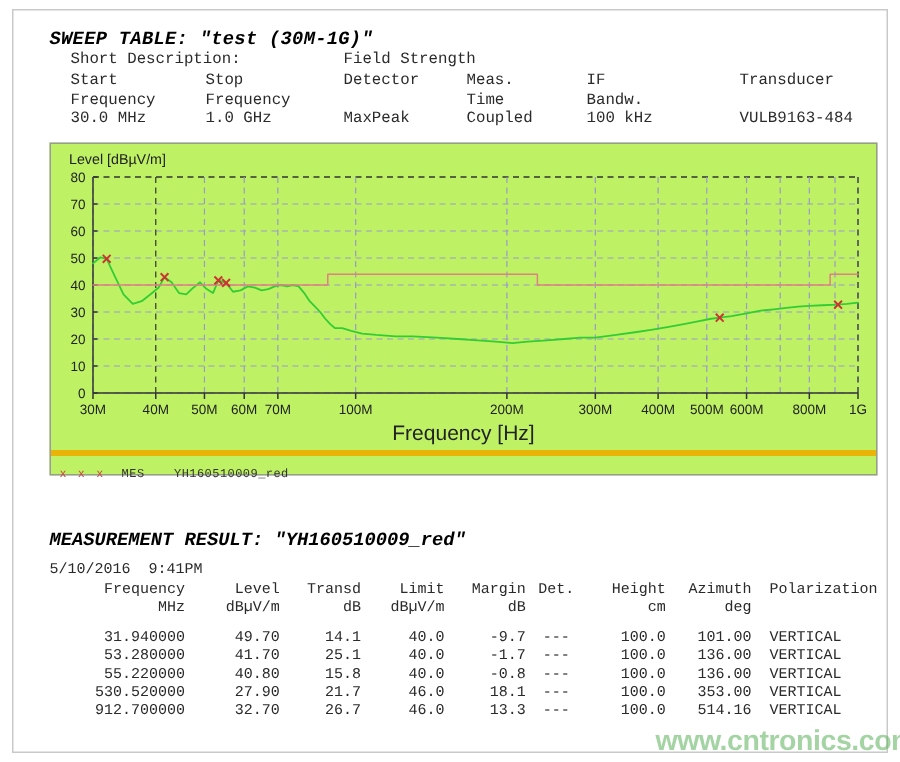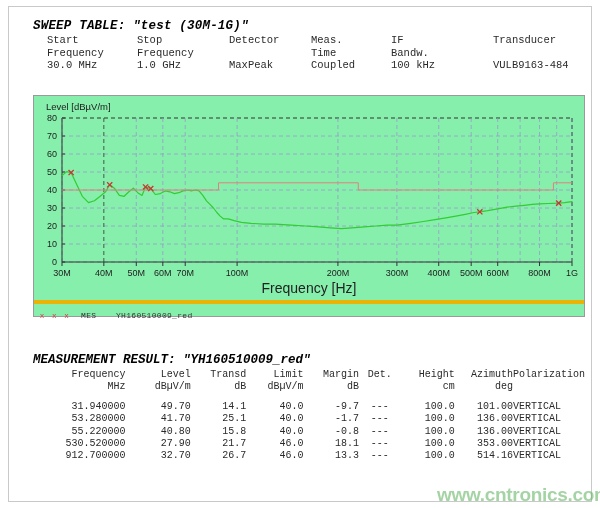--- a/index.html
+++ b/index.html
@@ -75,21 +75,21 @@
   .sd-value { position: absolute; left: 196px; top: 0; }
 
   
   #chart-box {
     position: absolute;
     left: 24px;
     top: 88px;
     width: 552px;
     height: 222px;
     border: 1px solid #9a9a9a;
-    background: #86efac;
+    background: #bef264;
     box-sizing: border-box;
   }
   #chart-ylabel {
     position: absolute;
     left: 12px;
     top: 5px;
     font-family: "Liberation Sans", sans-serif;
     font-size: 9.5px;
     color: #222;
     white-space: nowrap;
@@ -172,20 +172,21 @@
     white-space: pre;
   }
   table.meas-table td {
     text-align: right;
     line-height: 12.4px;
     white-space: pre;
     padding: 0;
   }
   table.meas-table th.pol, table.meas-table td.pol {
     text-align: left;
+    padding-left: 12px;
   }
   table.meas-table th.det, table.meas-table td.det {
     text-align: center;
   }
   .col-freq { width: 100px; }
   .col-level { width: 72px; }
   .col-transd { width: 60px; }
   .col-limit { width: 62px; }
   .col-margin { width: 60px; }
   .col-det { width: 46px; }
@@ -208,20 +209,24 @@
   }
 </style>
 </head>
 <body>
 
 <div id="page-frame">
 
   <div id="sweep-header">
     <div class="sweep-title">SWEEP TABLE: "test (30M-1G)"</div>
 
+    <div class="short-desc">
+      <span class="hdr-cell sd-label">Short Description:</span>
+      <span class="hdr-cell sd-value">Field Strength</span>
+    </div>
 
     <div class="hdr-grid">
       <span class="hdr-cell c1 r1">Start</span>
       <span class="hdr-cell c1 r2">Frequency</span>
       <span class="hdr-cell c1 r3">30.0 MHz</span>
 
       <span class="hdr-cell c2 r1">Stop</span>
       <span class="hdr-cell c2 r2">Frequency</span>
       <span class="hdr-cell c2 r3">1.0 GHz</span>
 
@@ -348,20 +353,21 @@
 
     <div id="chart-legend">
       <span class="legend-marks">x x x</span>
       <span class="legend-text">MES</span>
       <span class="legend-text" style="padding-left:10px;">YH160510009_red</span>
     </div>
   </div>
 
   <div id="measurement-section">
     <div class="meas-title">MEASUREMENT RESULT: "YH160510009_red"</div>
+    <div class="meas-date"><span>5/10/2016</span>&nbsp;&nbsp;<span>9:41PM</span></div>
 
     <table class="meas-table">
       <thead>
         <tr>
           <th class="col-freq">Frequency</th>
           <th class="col-level">Level</th>
           <th class="col-transd">Transd</th>
           <th class="col-limit">Limit</th>
           <th class="col-margin">Margin</th>
           <th class="col-det det">Det.</th>

